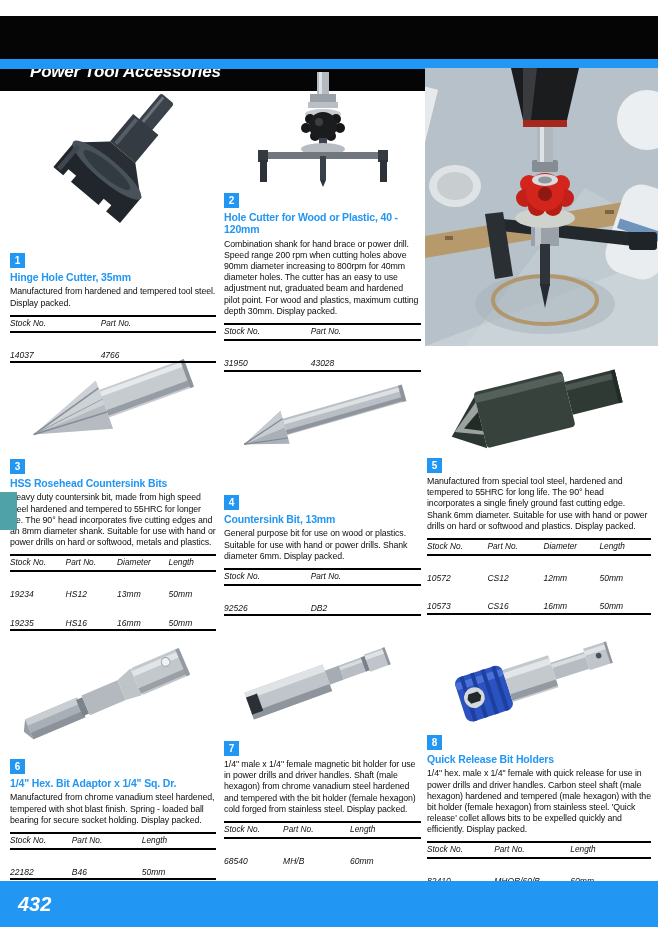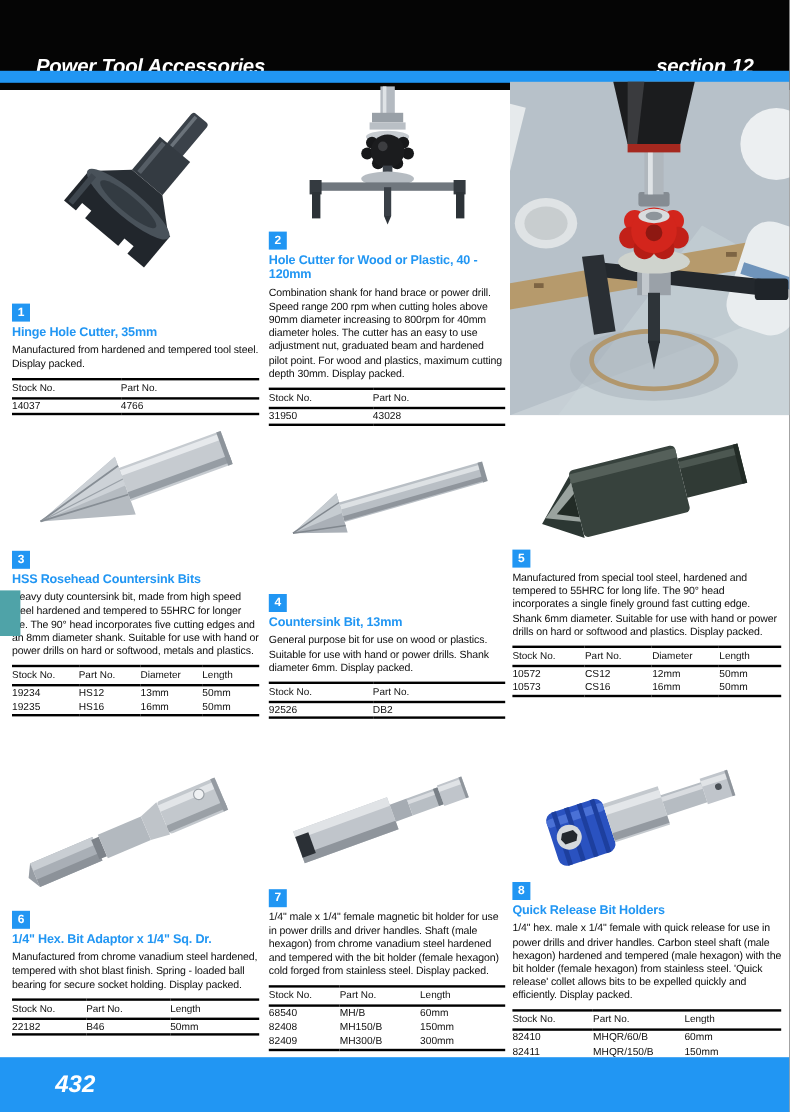--- a/index.html
+++ b/index.html
@@ -4,35 +4,35 @@
 <style>
   * { margin:0; padding:0; box-sizing:border-box; }
   html,body { background:#555; }
   .page {
     position:relative; width:658px; height:927px; margin:0 auto;
     background:#ffffff; overflow:hidden;
     font-family:"Liberation Sans", sans-serif;
   }
   
   .header {
-    position:absolute; left:0; top:0; width:658px; height:75px;
+    position:absolute; left:0; top:16px; width:658px; height:75px;
     background:#050505; display:flex; justify-content:space-between;
     align-items:flex-end; padding:0 30px 9px 30px;
   }
   .header .h-title, .header .h-section {
     color:#ffffff; font-weight:bold; font-style:italic;
     font-size:17px; letter-spacing:-0.2px; white-space:nowrap;
   }
   .stripe {
     position:absolute; left:0; top:59px; width:658px; height:10px;
     background:#2196f3;
   }
   .footer {
     position:absolute; left:0; top:881px; width:658px; height:46px;
-    background:#2196f3; display:flex; align-items:center; padding-left:46px;
+    background:#2196f3; display:flex; align-items:center; padding-left:18px;
   }
   .footer .page-num {
     color:#ffffff; font-weight:bold; font-style:italic; font-size:20px;
   }
   .side-tab {
     position:absolute; left:0; top:492px; width:17px; height:38px;
     background:#4fa3a8;
   }
   
   .abs { position:absolute; }
@@ -63,28 +63,28 @@
   .p-title {
     color:#2196f3; font-weight:bold; font-size:10.5px; line-height:1.18;
     letter-spacing:-0.15px; margin-bottom:3px;
   }
   .p-desc {
     color:#0d0d0d; font-size:8.8px; line-height:1.27; letter-spacing:-0.1px;
     margin-bottom:6px;
   }
   
   table.spec { width:100%; border-collapse:collapse;
-    border-top:2px solid #000; border-bottom:2px solid #000; }
+    border-top:2px solid #000; border-bottom:2px solid #000;font-style:italic; }
   table.spec th {
     text-align:left; font-weight:normal; font-size:8.3px; line-height:1.2;
     color:#111; padding:2px 2px 2px 0; border-bottom:2px solid #000;
     vertical-align:bottom;
   }
   table.spec td {
-    font-size:8.5px; line-height:1.25; color:#111; padding:0 2px 1px 0;
+    font-size:8.5px; line-height:1.25; color:#111; padding:17px 2px 1px 0;
   }
   .cols2 th:nth-child(1){width:44%;}
   .cols3 th:nth-child(1){width:30%;} .cols3 th:nth-child(2){width:34%;}
   .cols4 th:nth-child(1){width:27%;} .cols4 th:nth-child(2){width:25%;}
   .cols4 th:nth-child(3){width:25%;}
 </style>
 </head>
 <body>
 
 <div class="page">

